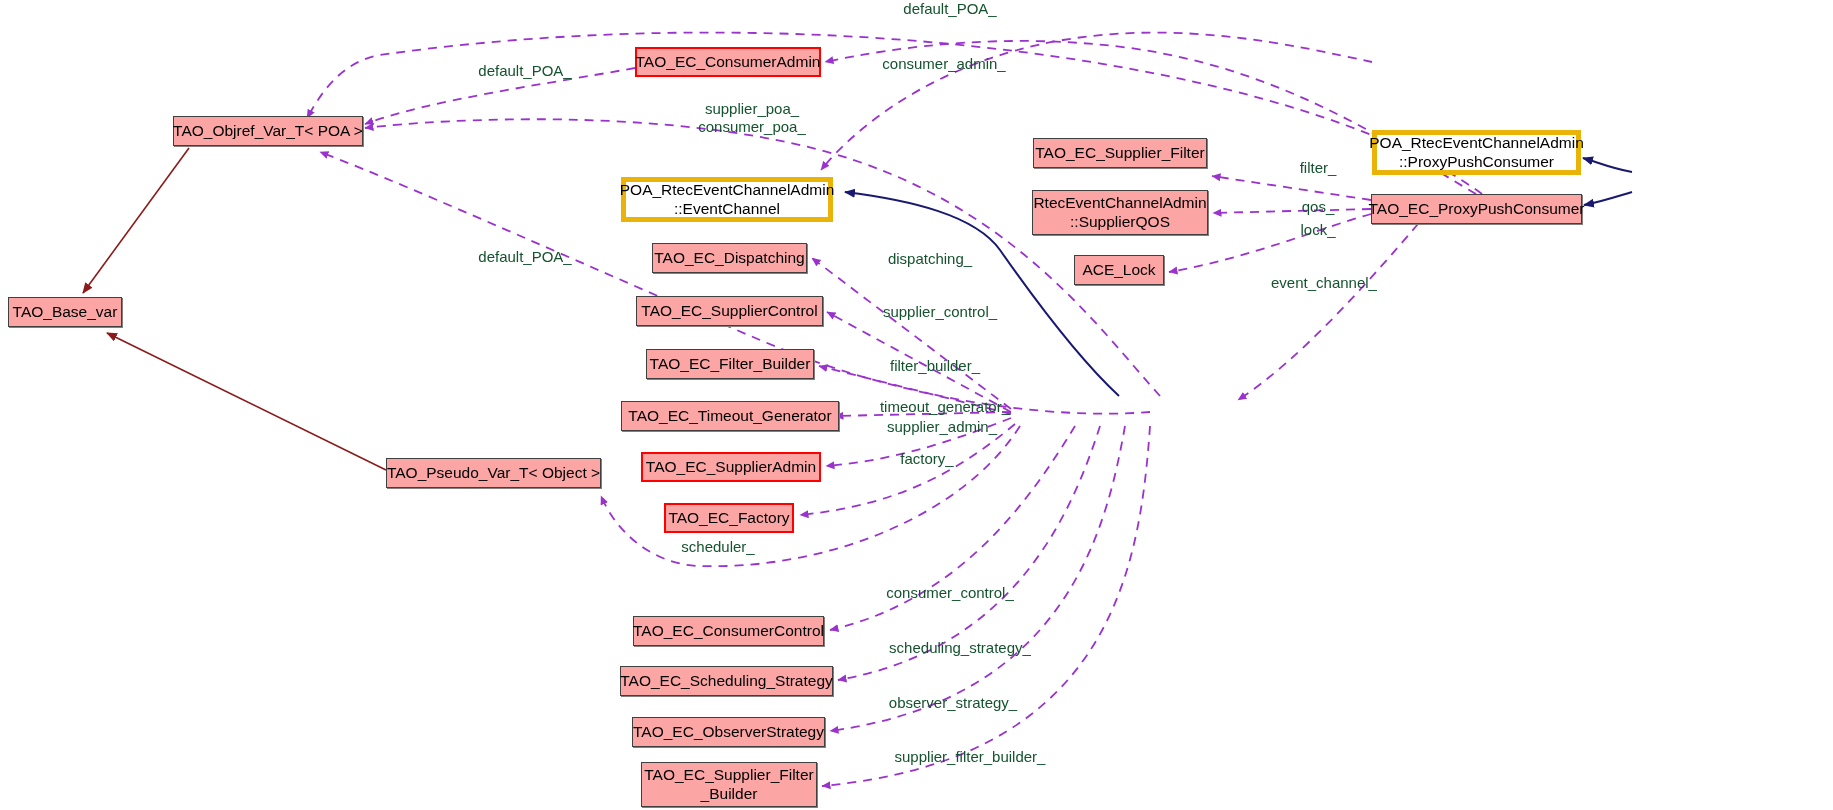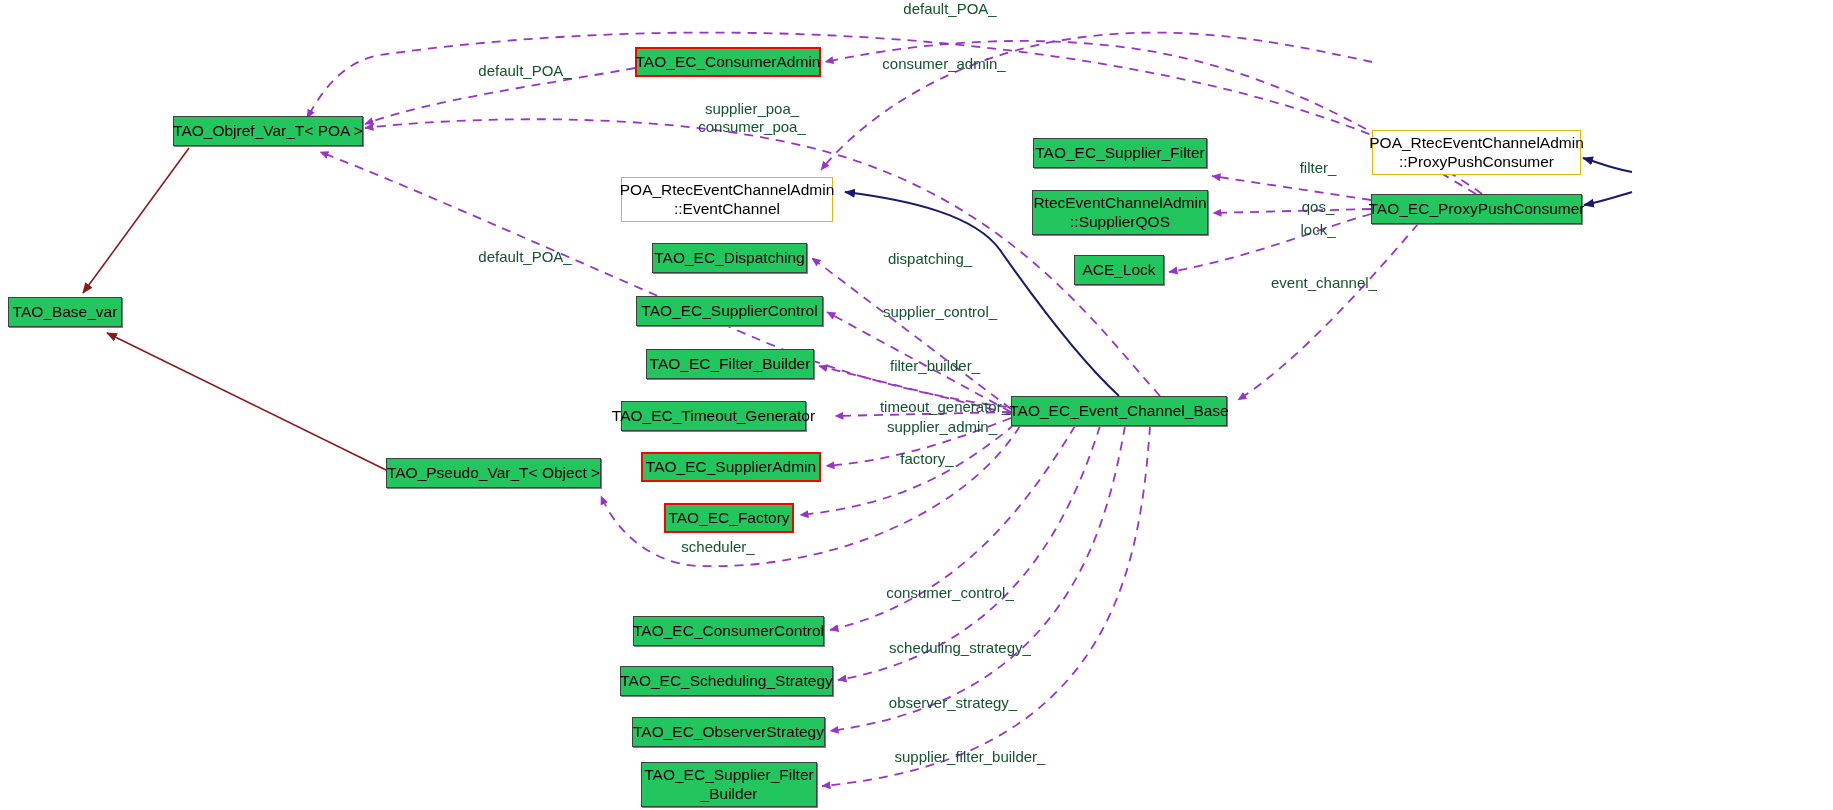--- a/index.html
+++ b/index.html
@@ -12,29 +12,29 @@
   }
   svg#edges{position:absolute;left:0;top:0;width:1833px;height:810px;}
   .node{
     position:absolute;
     box-sizing:border-box;
     display:flex;align-items:center;justify-content:center;
     text-align:center;
     font-size:15.5px;
     color:#000000;
     line-height:1.18;
-    background:#22c55e;
+    background:#fca5a5;
     border:1px solid #404040;
     box-shadow:1px 1px 0 0 #808080;
     white-space:pre;
     z-index:5;
   }
   .node.red{border:2px solid #ff0000;box-shadow:none;}
   .node.gray{background:#c0c0c0;border:1px solid #404040;}
-  .node.light{border:1px solid #eab308;box-shadow:none;background:#ffffff;}
+  .node.light{border:5px solid #eab308;box-shadow:none;background:#ffffff;}
   .edge-label{
     position:absolute;
     font-size:15px;
     color:#14532d;
     white-space:pre;
     text-align:center;
     line-height:1.22;
     z-index:6;
     background:transparent;
   }
@@ -119,21 +119,21 @@
   </div>
 
   <div class="node" style="left:636px;top:296px;width:187px;height:30px;text-align:right;">
     <span>TAO_EC_SupplierControl</span>
   </div>
 
   <div class="node" style="left:646px;top:349px;width:168px;height:30px;">
     <span>TAO_EC_Filter_Builder</span>
   </div>
 
-  <div class="node" style="left:621px;top:401px;width:185px;height:30px;">
+  <div class="node" style="left:621px;top:401px;width:218px;height:30px;">
     <span>TAO_EC_Timeout_Generator</span>
   </div>
 
   <div class="node red" style="left:641px;top:452px;width:180px;height:30px;">
     <span>TAO_EC_SupplierAdmin</span>
   </div>
 
   <div class="node red" style="left:664px;top:503px;width:130px;height:30px;">
     <span>TAO_EC_Factory</span>
   </div>
@@ -161,23 +161,20 @@
 
   <div class="node" style="left:1032px;top:190px;width:176px;height:45px;">
     <span>RtecEventChannelAdmin
 ::SupplierQOS</span>
   </div>
 
   <div class="node" style="left:1074px;top:255px;width:90px;height:30px;">
     <span>ACE_Lock</span>
   </div>
 
-  <div class="node" style="left:1011px;top:396px;width:216px;height:30px;">
-    <span>TAO_EC_Event_Channel_Base</span>
-  </div>
 
   <div class="node light" style="left:1372px;top:130px;width:209px;height:45px;">
     <span>POA_RtecEventChannelAdmin
 ::ProxyPushConsumer</span>
   </div>
 
   <div class="node" style="left:1371px;top:194px;width:211px;height:30px;">
     <span>TAO_EC_ProxyPushConsumer</span>
   </div>
 

